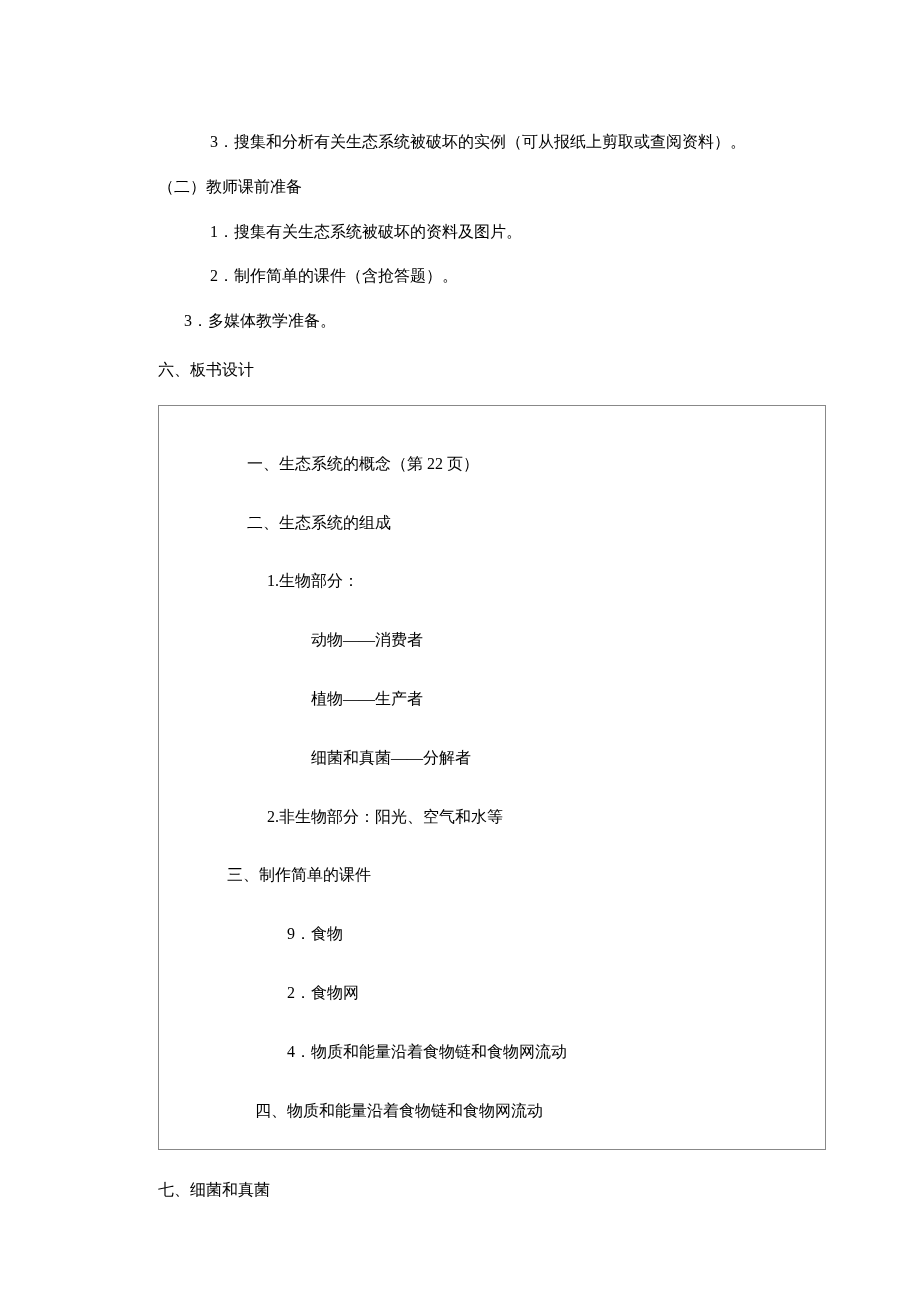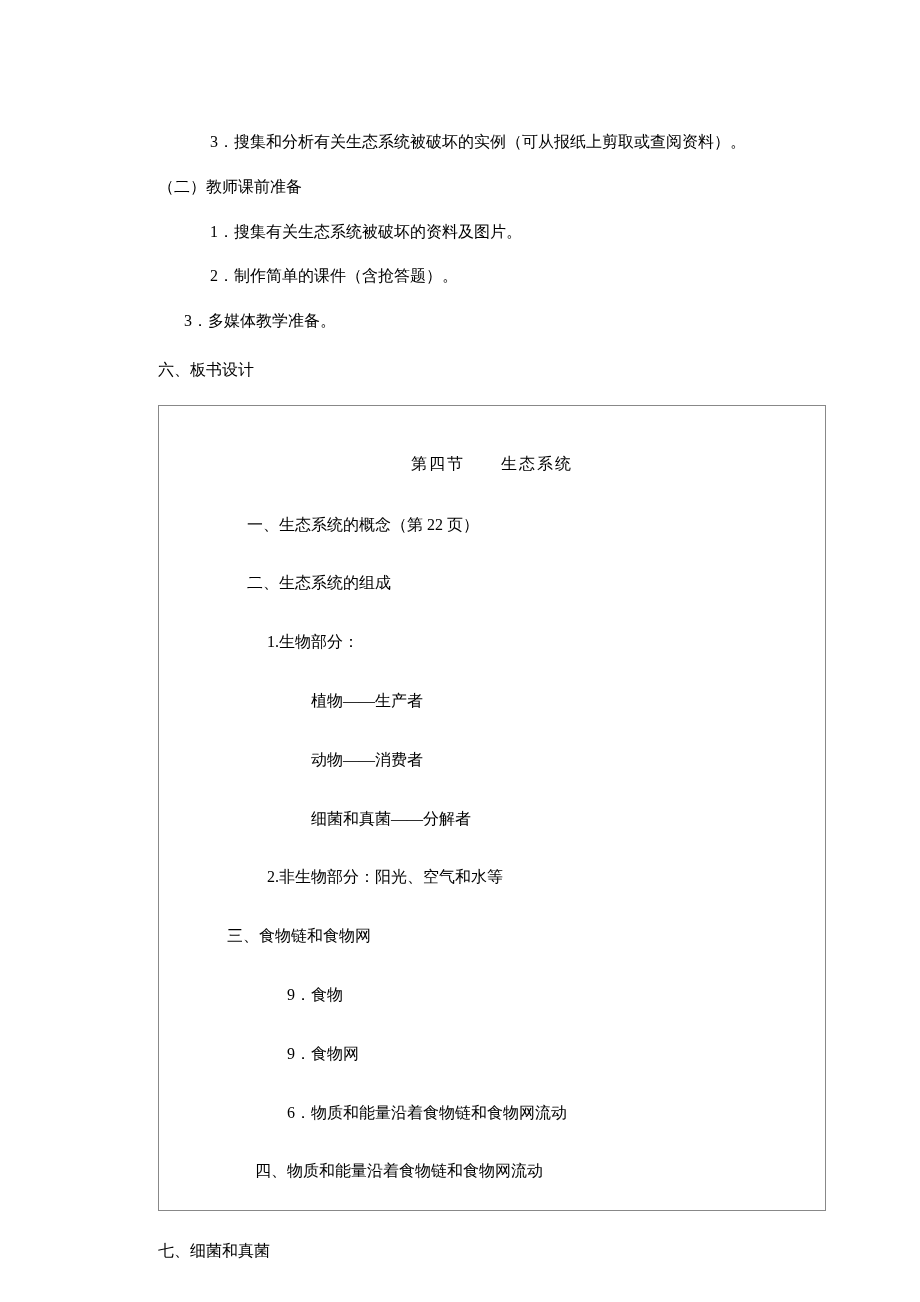--- a/index.html
+++ b/index.html
@@ -67,28 +67,27 @@
 
 <div class="para indent-2">（二）教师课前准备</div>
 
 <div class="para indent-1">1．搜集有关生态系统被破坏的资料及图片。</div>
 <div class="para indent-1">2．制作简单的课件（含抢答题）。</div>
 <div class="para" style="padding-left: 26px;">3．多媒体教学准备。</div>
 
 <div class="section-heading">六、板书设计</div>
 
 <div class="box">
-  <div class="box-title">第四节　　生态系统</div>
   <div class="box-line box-indent-1">一、生态系统的概念（第 22 页）</div>
   <div class="box-line box-indent-1">二、生态系统的组成</div>
   <div class="box-line box-indent-2">1.生物部分：</div>
+  <div class="box-line box-indent-3">动物——消费者</div>
   <div class="box-line box-indent-3">植物——生产者</div>
-  <div class="box-line box-indent-3">动物——消费者</div>
   <div class="box-line box-indent-3">细菌和真菌——分解者</div>
   <div class="box-line box-indent-2">2.非生物部分：阳光、空气和水等</div>
-  <div class="box-line" style="padding-left: 12px;">三、食物链和食物网</div>
+  <div class="box-line" style="padding-left: 12px;">三、制作简单的课件</div>
   <div class="box-line box-indent-4">9．食物</div>
-  <div class="box-line box-indent-4">9．食物网</div>
-  <div class="box-line box-indent-4">6．物质和能量沿着食物链和食物网流动</div>
+  <div class="box-line box-indent-4">2．食物网</div>
+  <div class="box-line box-indent-4">4．物质和能量沿着食物链和食物网流动</div>
   <div class="box-indent-last" style="margin-bottom: 4px;">四、物质和能量沿着食物链和食物网流动</div>
 </div>
 
 <div class="section-heading">七、细菌和真菌</div>
 
 </body></html>

